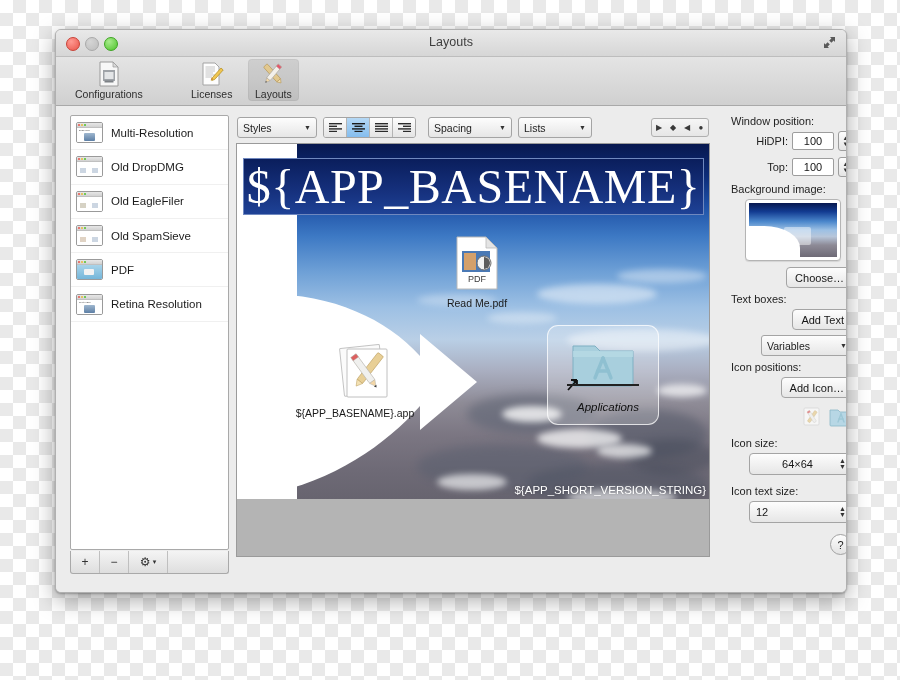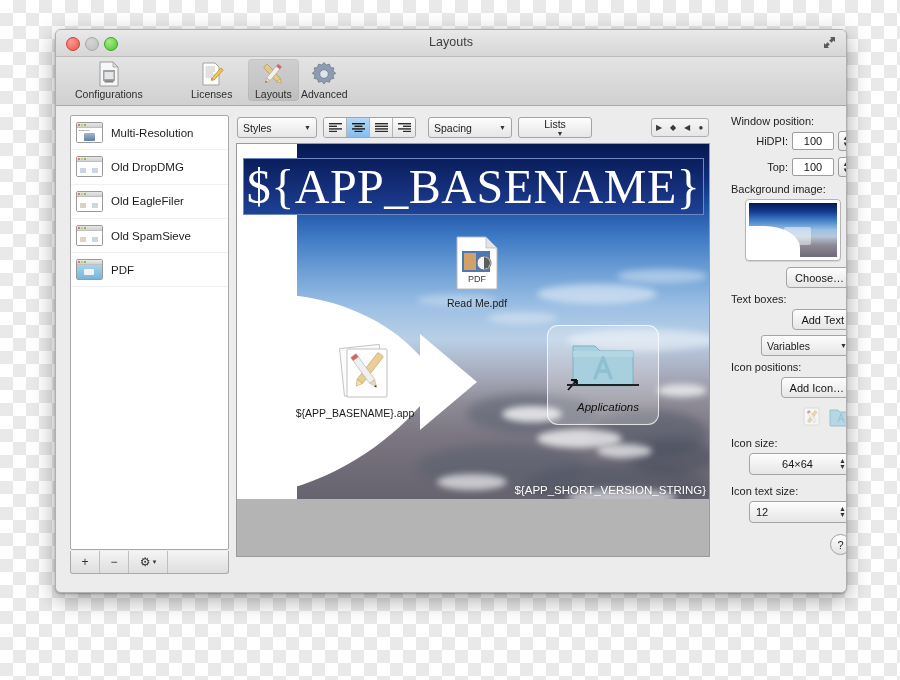--- a/index.html
+++ b/index.html
@@ -307,31 +307,20 @@
             <rect x="10.5" y="2" width="4.6" height="18" rx="1" fill="#f3f0ea" stroke="#b0aca3" stroke-width=".7"></rect>
             <rect x="10.5" y="2" width="4.6" height="3" fill="#e4566b" stroke="#b0aca3" stroke-width=".5"></rect>
             <path d="M10.5 20 h4.6 l-2.3 4 z" fill="#f6d9a6" stroke="#b0aca3" stroke-width=".6"></path>
             <path d="M11.9 23 h1.8 l-.9 1.5 z" fill="#444"></path>
           </g>
         </svg>
       </div>
       <div class="tb-label">Layouts</div>
     </div>
 
-    <div class="tb-item" style="left:238px;">
-      <div class="tb-glyph">
-        <svg width="26" height="26" viewBox="0 0 26 26">
-          <g fill="#8e9bb0" stroke="#6e7b90" stroke-width=".8">
-            <path d="M13 1.5 l2.2 2.6 3.3-1 .9 3.3 3.4.5-.8 3.3 2.8 2-2.8 2 .8 3.3-3.4.5-.9 3.3-3.3-1-2.2 2.6-2.2-2.6-3.3 1-.9-3.3-3.4-.5.8-3.3-2.8-2 2.8-2-.8-3.3 3.4-.5.9-3.3 3.3 1z"></path>
-          </g>
-          <circle cx="13" cy="13" r="4.3" fill="#dfe4ec" stroke="#6e7b90" stroke-width=".8"></circle>
-        </svg>
-      </div>
-      <div class="tb-label">Advanced</div>
-    </div>
   </div>
 
   <div id="content">
 
     <div id="sidebar">
 
 
 
       <div class="side-row">
         <div class="side-thumb">
@@ -401,20 +390,34 @@
               <i class="dot d-g"></i>
             </div>
           <div class="thumb-body" style="background:linear-gradient(to bottom,#a8d4ea,#74b6da)">
             <div style="position:absolute;left:7px;top:4px;width:10px;height:6px;background:#f2f2f2;border-radius:1px;"></div>
           </div>
         </div>
         <span class="side-label">PDF</span>
       </div>
 
 
+      <div class="side-row">
+        <div class="side-thumb">
+          <div class="thumb-bar">
+              <i class="dot d-r"></i>
+              <i class="dot d-y"></i>
+              <i class="dot d-g"></i>
+            </div>
+          <div class="thumb-body" style="background:#fff">
+            <div style="position:absolute;left:2px;top:1px;font-size:2.5px;color:#444;">Text HiDPI</div>
+            <div style="position:absolute;left:7px;top:5px;width:11px;height:8px;background:linear-gradient(#9fb7cf,#5d7fa5);border-radius:1px;"></div>
+          </div>
+        </div>
+        <span class="side-label">Retina Resolution</span>
+      </div>
     </div>
 
     <div id="sidebar-toolbar">
       <div class="sbt-btn">
           <span>+</span>
         </div>
       <div class="sbt-btn">
           <span>−</span>
         </div>
       <div class="sbt-btn wide">
@@ -473,21 +476,21 @@
                 </g>
               </svg>
           </div>
         </div>
 
         <div class="popbtn" style="width:72px;margin-left:6px;">
           <span class="cap">Spacing</span>
           <span class="arr">▼</span>
         </div>
 
-        <div class="popbtn" style="width:62px;flex-direction:column;">
+        <div class="popbtn" style="width:62px;">
           <span class="cap">Lists</span>
           <span class="arr">▼</span>
         </div>
 
         <div class="markers">
           <div>
               <span>▶</span>
             </div>
           <div>
               <span>◆</span>

